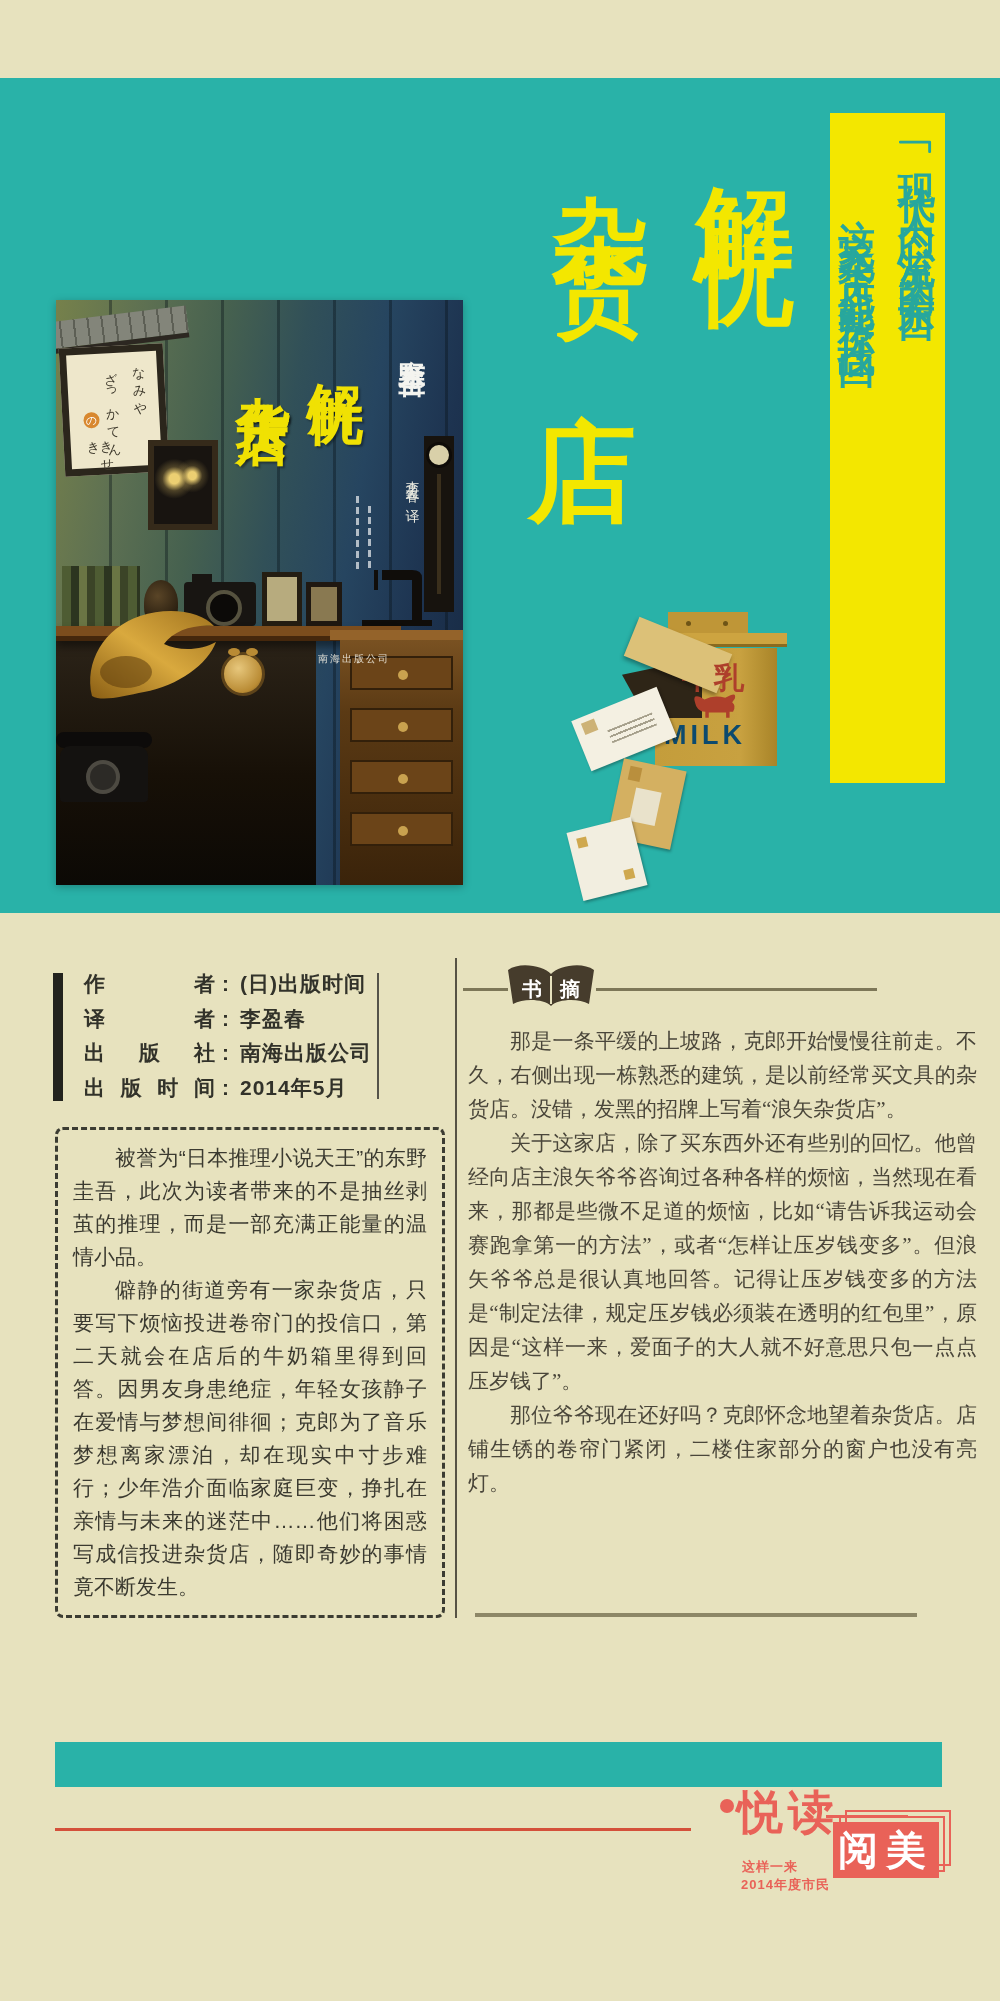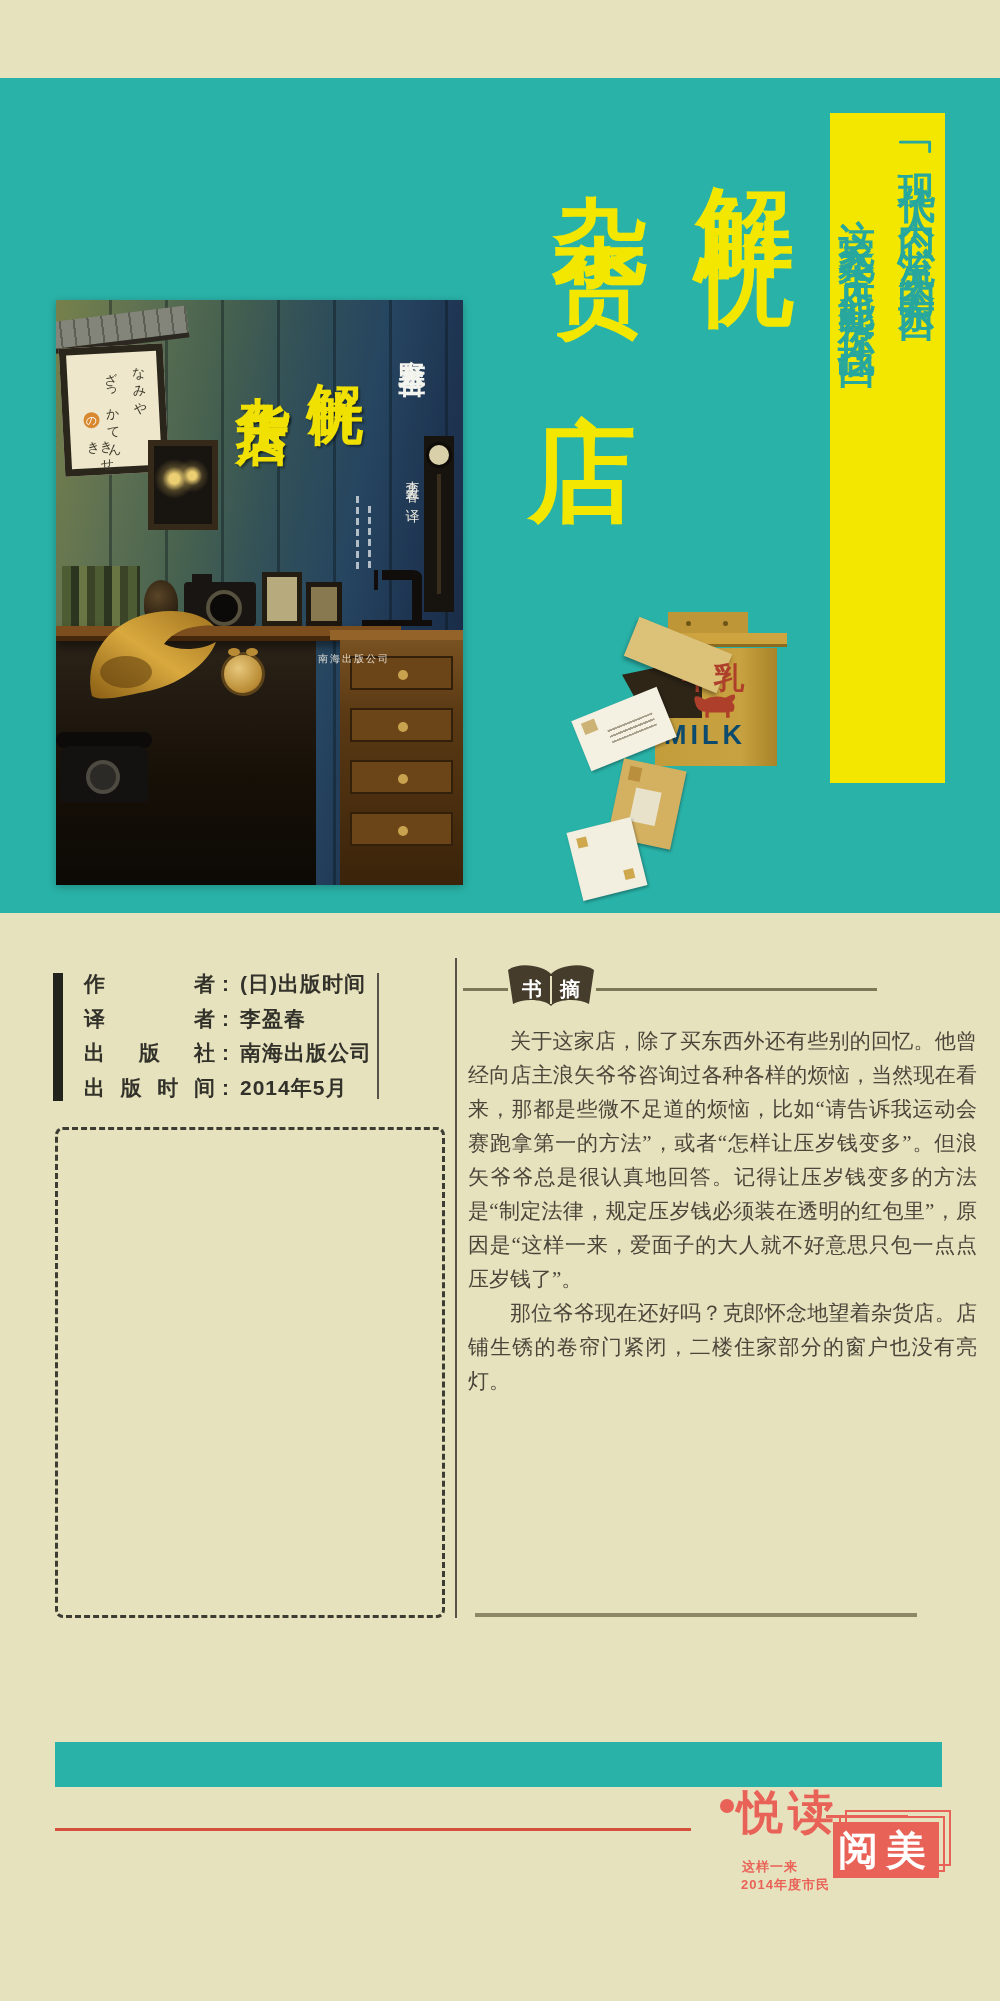--- a/index.html
+++ b/index.html
@@ -303,34 +303,37 @@
     </div>
     <div class="info-row">
       <span class="info-label">出版时间</span>
       <span class="info-sep">:</span>
       <span class="info-value">2014年5月</span>
     </div>
   </div>
   <div class="info-vline"></div>
 
   <div class="intro-box">
+    <p>被誉为“日本推理小说天王”的东野圭吾，此次为读者带来的不是抽丝剥茧的推理，而是一部充满正能量的温情小品。</p>
+    <p>僻静的街道旁有一家杂货店，只要写下烦恼投进卷帘门的投信口，第二天就会在店后的牛奶箱里得到回答。因男友身患绝症，年轻女孩静子在爱情与梦想间徘徊；克郎为了音乐梦想离家漂泊，却在现实中寸步难行；少年浩介面临家庭巨变，挣扎在亲情与未来的迷茫中……他们将困惑写成信投进杂货店，随即奇妙的事情竟不断发生。</p>
   </div>
 
   <div class="col-divider"></div>
   <div class="sz-line l"></div>
   <div class="sz-line r"></div>
   <div class="sz-badge">
     <svg viewBox="0 0 90 48">
       <path d="M45 10 C38 2 14 -3 2 6 L7 40 C18 34 38 35 45 42 C52 35 72 34 83 40 L88 6 C76 -3 52 2 45 10 Z" fill="#463c2c"></path>
       <line x1="45" y1="12" x2="45" y2="40" stroke="#e7e2be" stroke-width="2"></line>
       <text x="26" y="32" font-size="20" font-weight="bold" fill="#ffffff" text-anchor="middle">书</text>
       <text x="64" y="32" font-size="20" font-weight="bold" fill="#ffffff" text-anchor="middle">摘</text>
     </svg>
   </div>
   <div class="excerpt-body">
+    <p>那是一条平缓的上坡路，克郎开始慢慢往前走。不久，右侧出现一栋熟悉的建筑，是以前经常买文具的杂货店。没错，发黑的招牌上写着“浪矢杂货店”。</p>
     <p>关于这家店，除了买东西外还有些别的回忆。他曾经向店主浪矢爷爷咨询过各种各样的烦恼，当然现在看来，那都是些微不足道的烦恼，比如“请告诉我运动会赛跑拿第一的方法”，或者“怎样让压岁钱变多”。但浪矢爷爷总是很认真地回答。记得让压岁钱变多的方法是“制定法律，规定压岁钱必须装在透明的红包里”，原因是“这样一来，爱面子的大人就不好意思只包一点点压岁钱了”。</p>
     <p>那位爷爷现在还好吗？克郎怀念地望着杂货店。店铺生锈的卷帘门紧闭，二楼住家部分的窗户也没有亮灯。</p>
   </div>
   <div class="olive-line"></div>
 
   <div class="teal-bar"></div>
   <div class="red-line"></div>
   <div class="logo-dot"></div>
   <div class="logo-brand">悦读</div>
   <div class="logo-line"></div>

